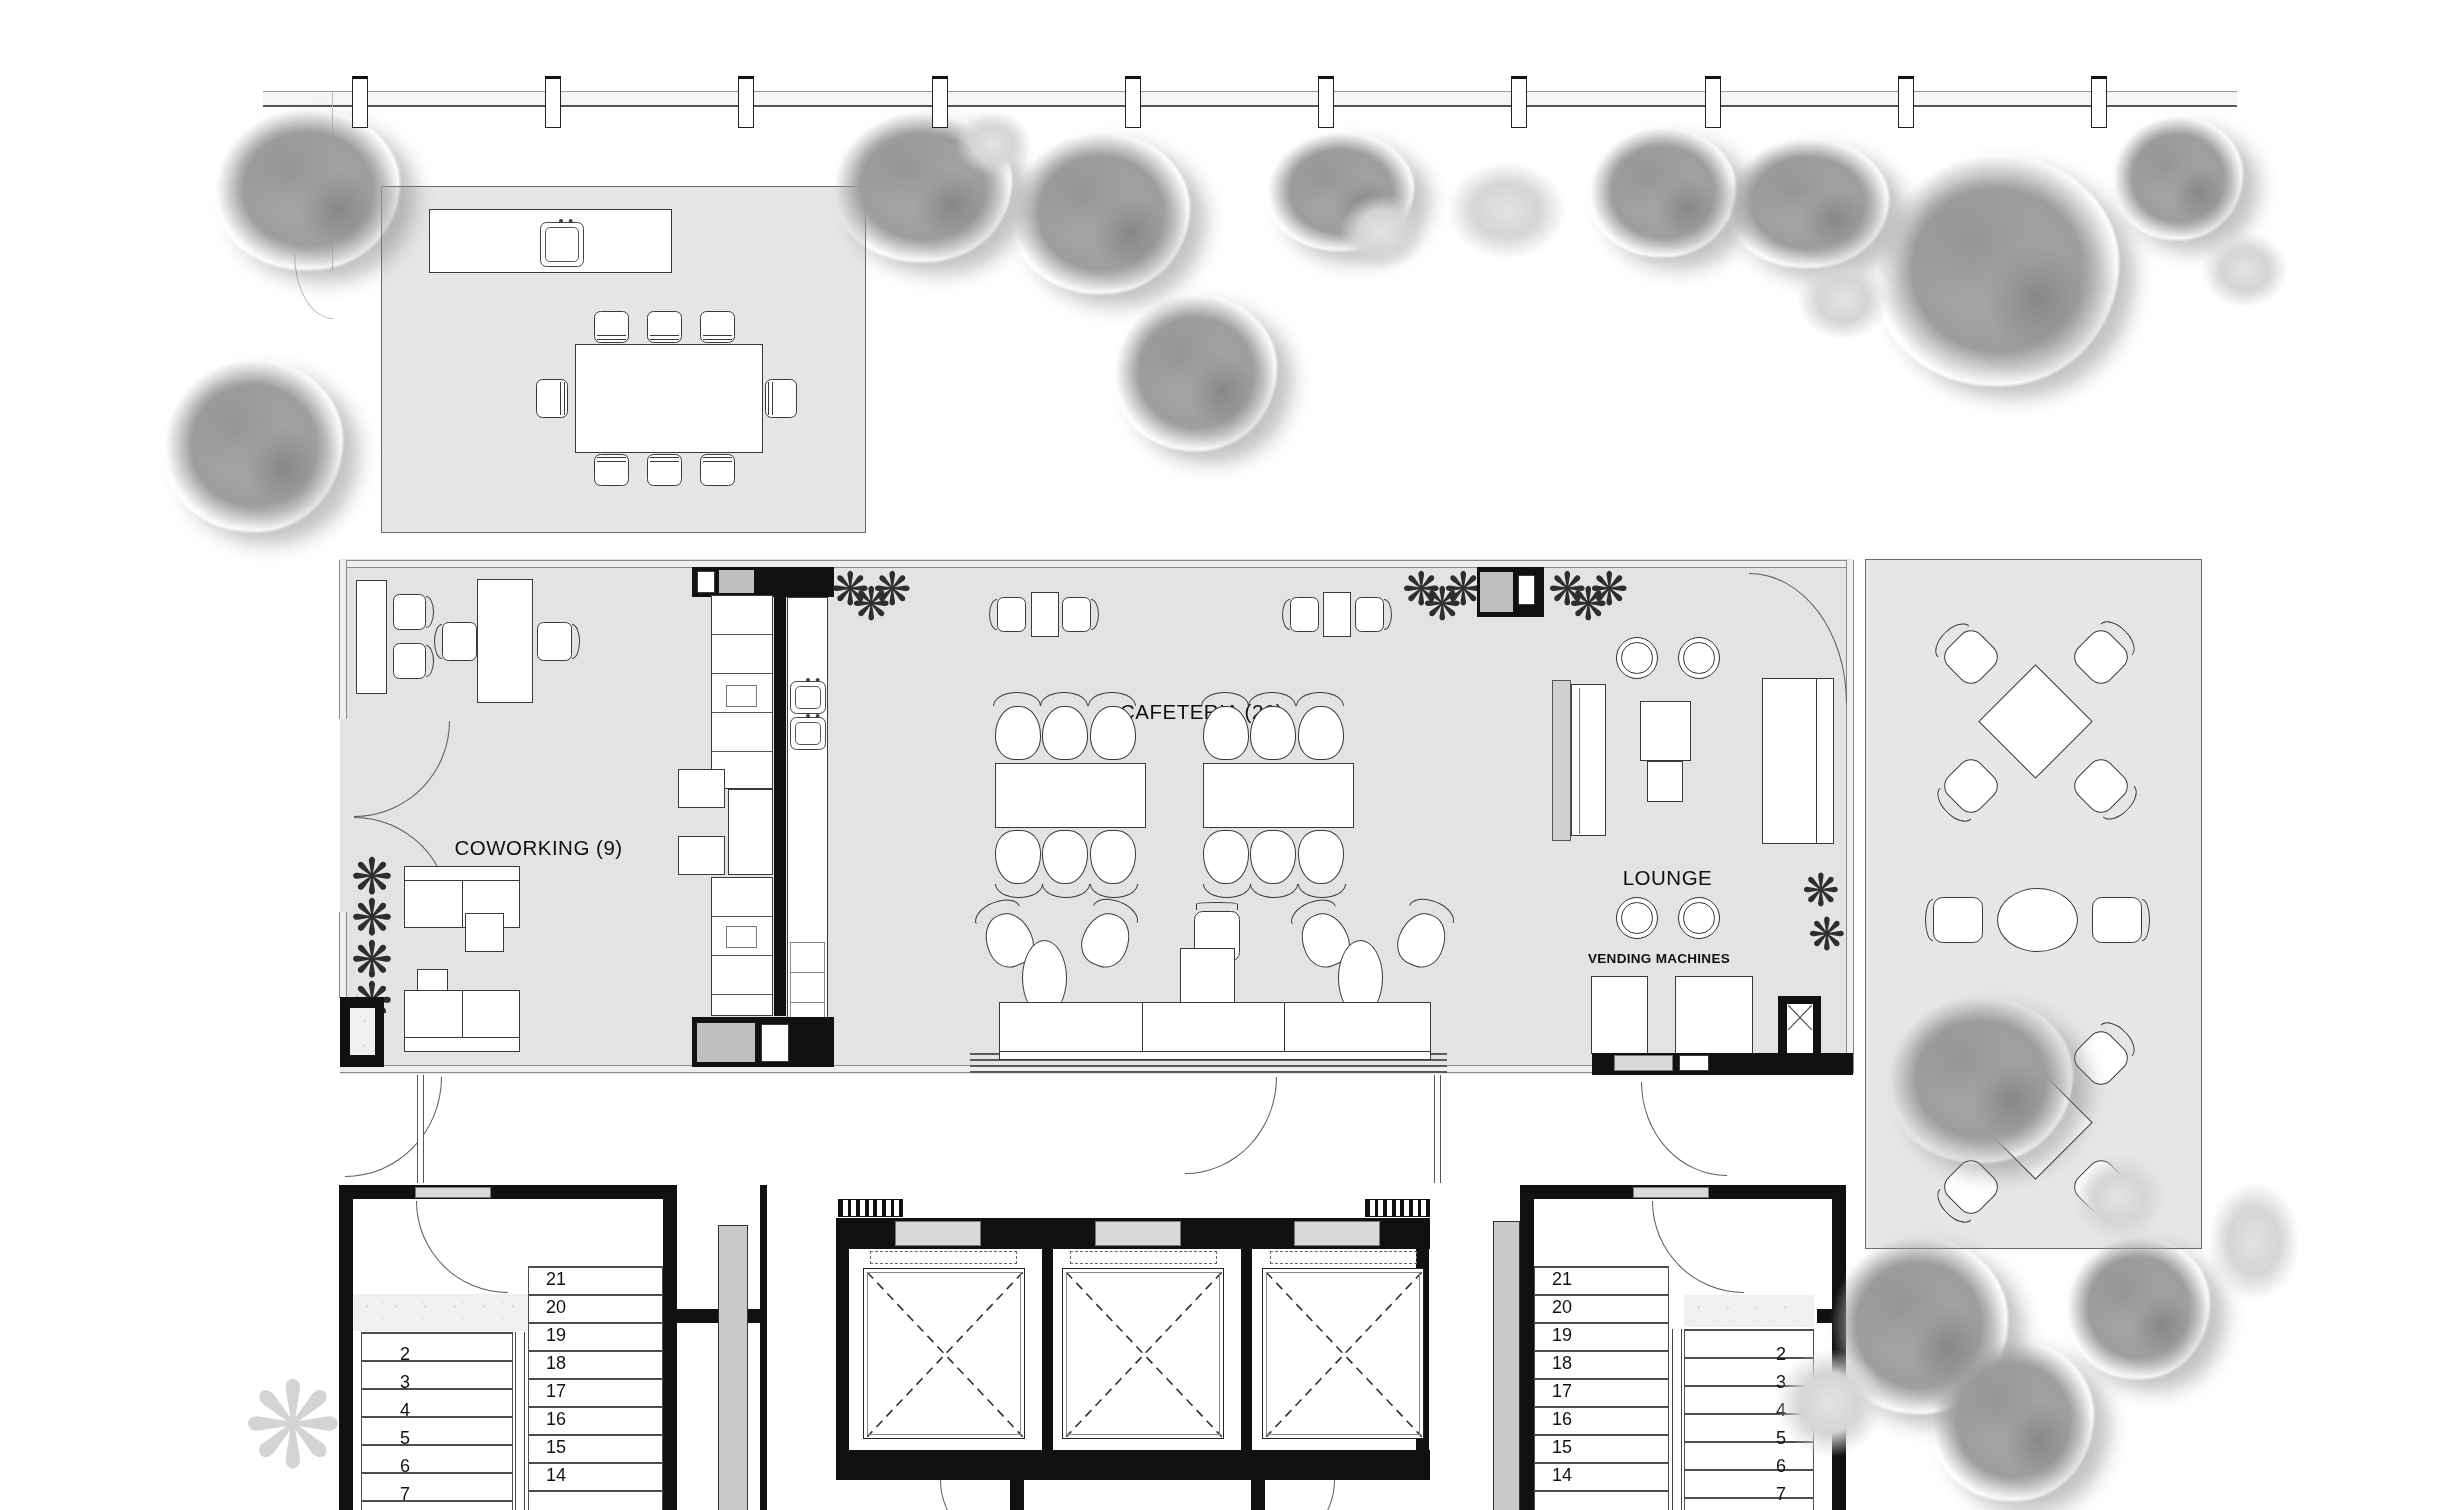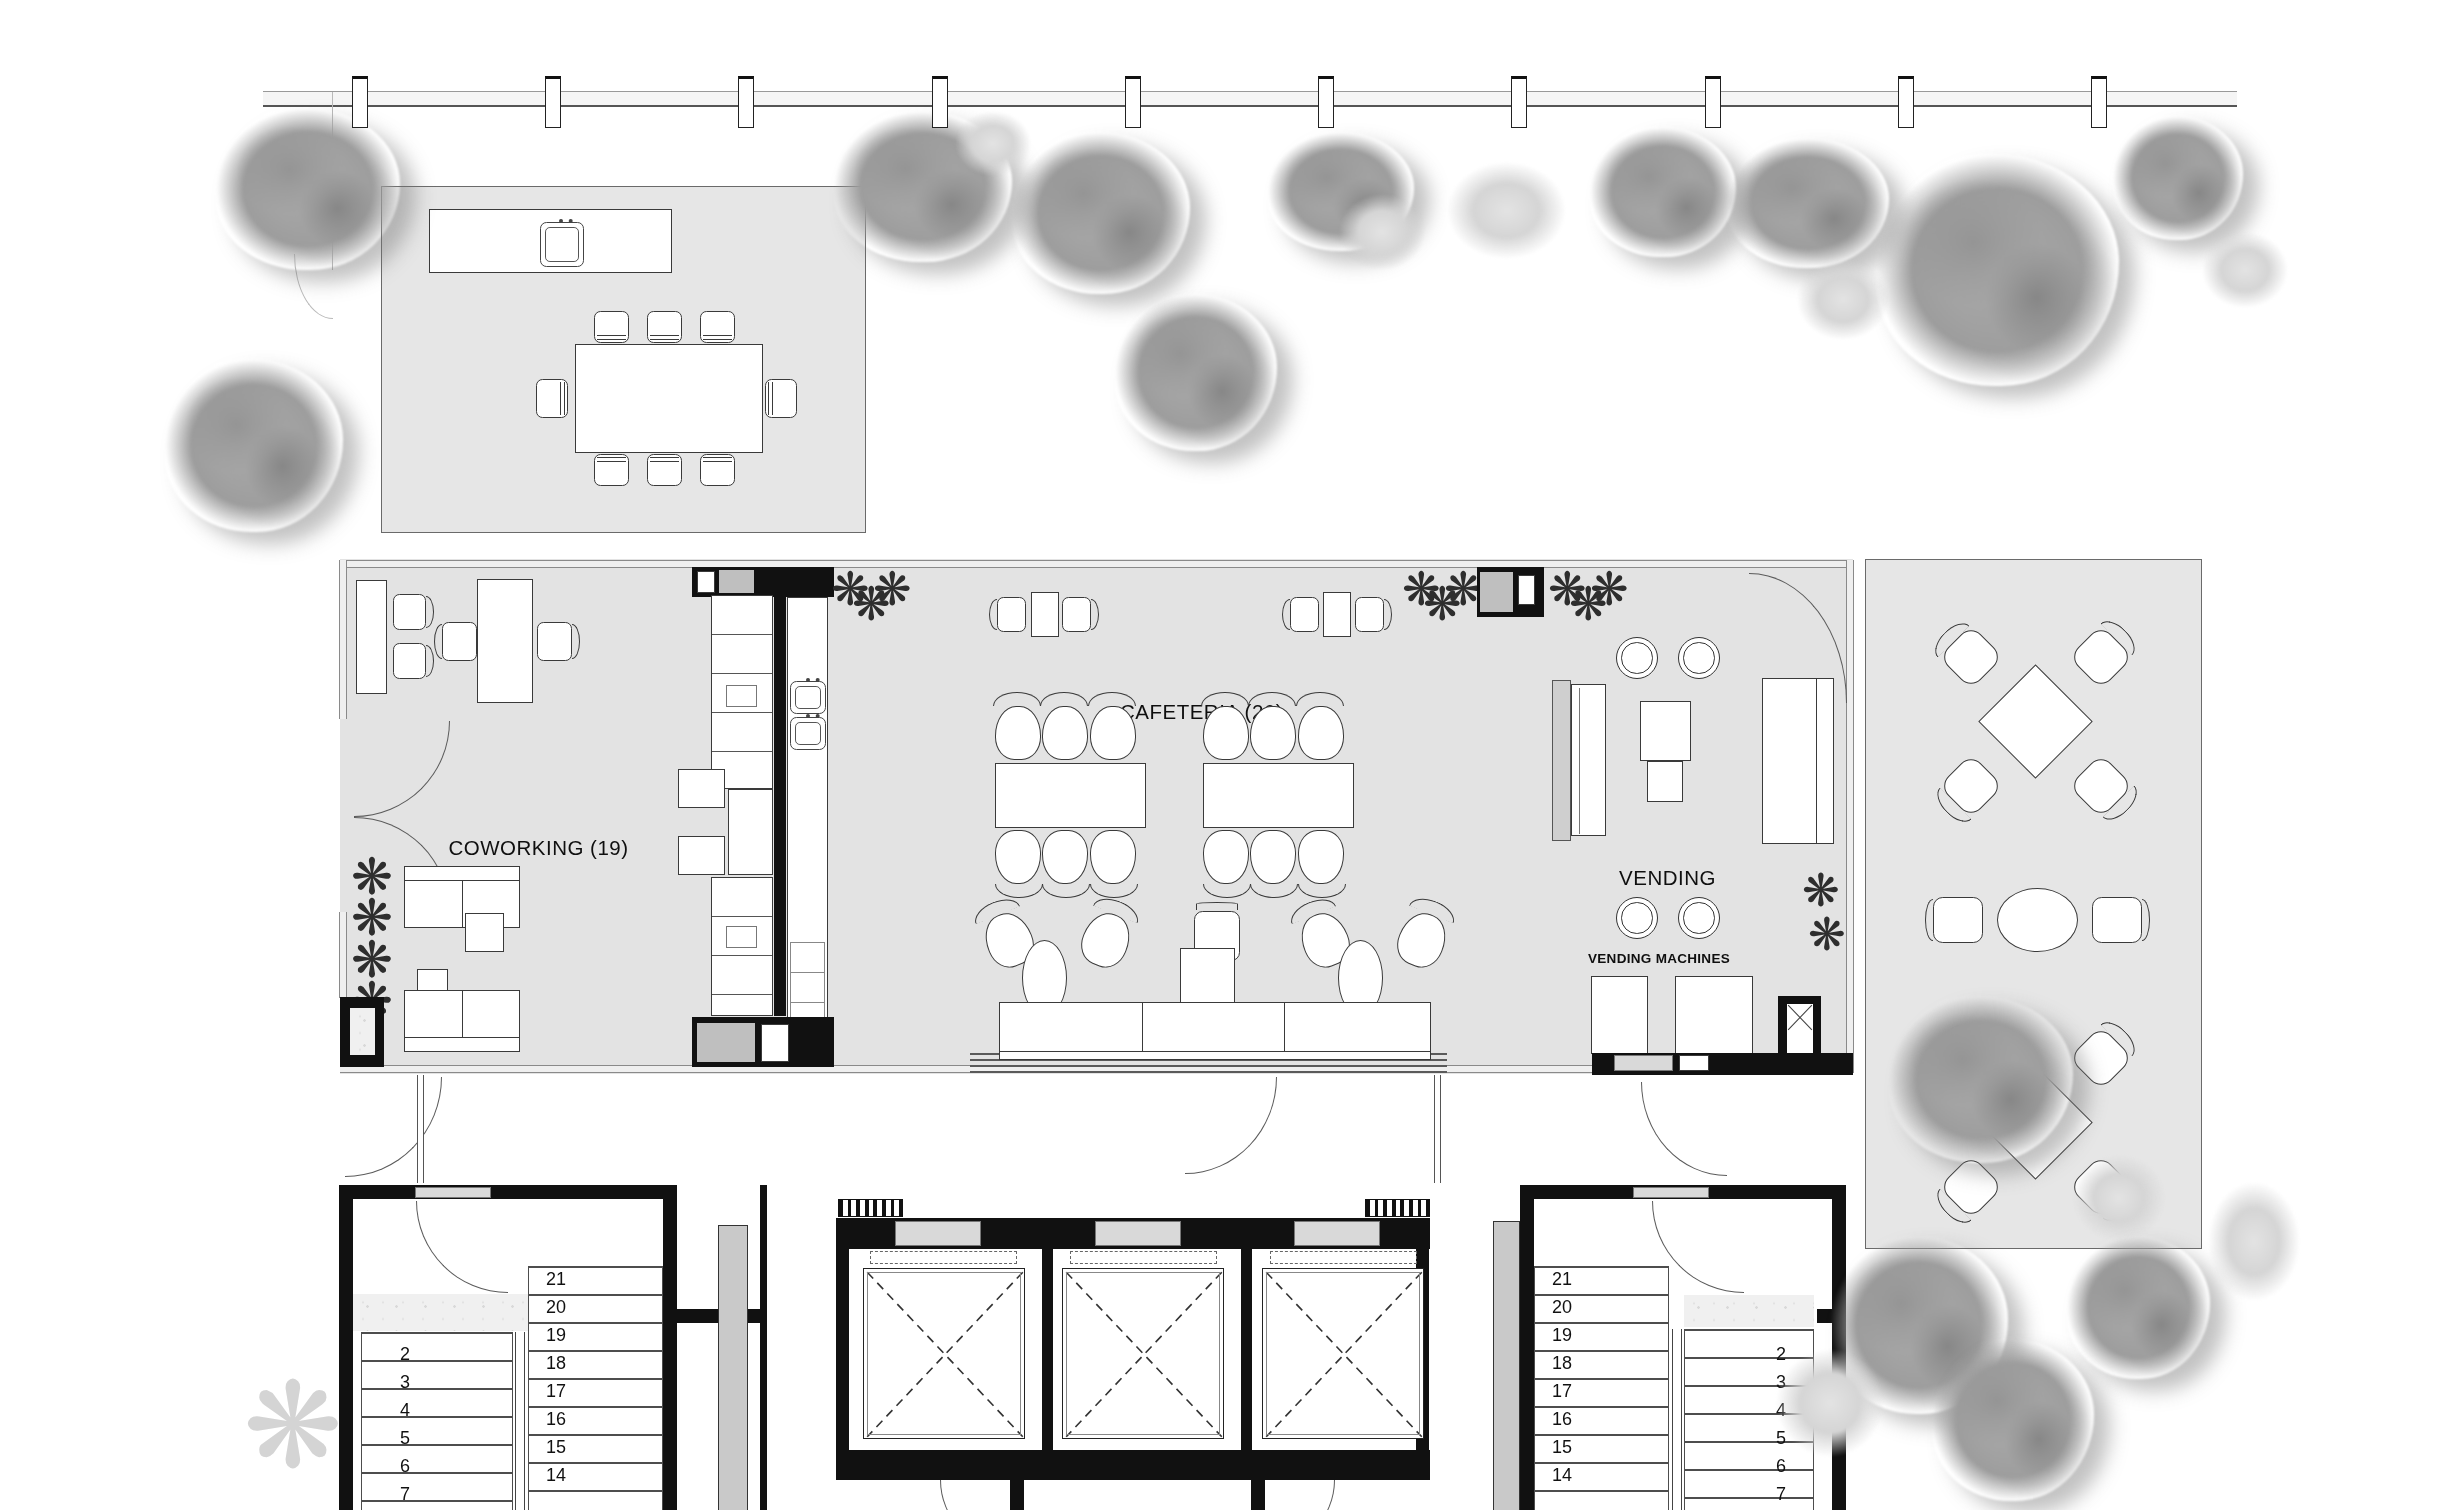--- a/index.html
+++ b/index.html
@@ -110,21 +110,21 @@
 
   <div class="abs q br" style="left:354px;top:721px;width:96px;height:96px;"></div>
   <div class="abs q tr" style="left:354px;top:817px;width:96px;height:96px;"></div>
 
   <div class="abs white-box" style="left:356px;top:580px;width:31px;height:114px;"></div>
   <div class="abs chair-sq back-r" style="left:393px;top:594px;width:33px;height:36px;"></div>
   <div class="abs chair-sq back-r" style="left:393px;top:643px;width:33px;height:36px;"></div>
   <div class="abs tbl" style="left:477px;top:579px;width:56px;height:124px;"></div>
   <div class="abs chair-sq back-l" style="left:442px;top:622px;width:35px;height:39px;"></div>
   <div class="abs chair-sq back-r" style="left:537px;top:622px;width:35px;height:39px;"></div>
-  <div class="lbl" style="left:420px;top:836px;width:237px;">COWORKING (19)</div>
+  <div class="lbl" style="left:420px;top:836px;width:237px;">COWORKING (9)</div>
   <div class="abs sofa2h" style="left:404px;top:866px;width:116px;height:62px;">
       <div class="bk"></div>
       <div class="dv"></div>
     </div>
   <div class="abs white-box" style="left:465px;top:913px;width:39px;height:39px;"></div>
   <div class="abs white-box" style="left:417px;top:969px;width:31px;height:35px;"></div>
   <div class="abs sofa2h bb" style="left:404px;top:990px;width:116px;height:62px;">
       <div class="bk"></div>
       <div class="dv"></div>
     </div>
@@ -211,21 +211,21 @@
     <div class="abs white-box" style="left:19.4px;top:4.3px;width:35px;height:152px;border-width:1.1px;"></div>
     <div class="abs" style="left:27px;top:7.6px;width:0;height:146px;border-left:1.1px solid #777;"></div>
   </div>
   <div class="abs white-box" style="left:1762px;top:678px;width:72px;height:166px;">
     <div class="abs" style="right:16px;top:0;bottom:0;width:0;border-left:1.6px solid #3a3a3a;"></div>
   </div>
   <div class="abs pouf" style="left:1616px;top:637px;width:42px;height:42px;"></div>
   <div class="abs pouf" style="left:1678px;top:637px;width:42px;height:42px;"></div>
   <div class="abs tbl" style="left:1640px;top:701px;width:51px;height:60px;"></div>
   <div class="abs tbl" style="left:1647px;top:761px;width:36px;height:41px;"></div>
-  <div class="lbl" style="left:1592px;top:866px;width:151px;">VENDING</div>
+  <div class="lbl" style="left:1592px;top:866px;width:151px;">LOUNGE</div>
   <div class="abs pouf" style="left:1616px;top:897px;width:42px;height:42px;"></div>
   <div class="abs pouf" style="left:1678px;top:897px;width:42px;height:42px;"></div>
   <span class="plant" style="left:1802px;top:868px;font-size:45px;">❋</span>
   <span class="plant" style="left:1808px;top:912px;font-size:45px;">❋</span>
 
   <div class="lbl lbl-sm" style="left:1564px;top:951px;width:190px;">VENDING MACHINES</div>
   <div class="abs white-box" style="left:1591px;top:976px;width:57px;height:78px;"></div>
   <div class="abs white-box" style="left:1675px;top:976px;width:78px;height:78px;"></div>
   <div class="abs wall-b" style="left:1778px;top:996px;width:43px;height:68px;"></div>
   <div class="abs" style="left:1787px;top:1004px;width:26px;height:53px;background:#fff;">

